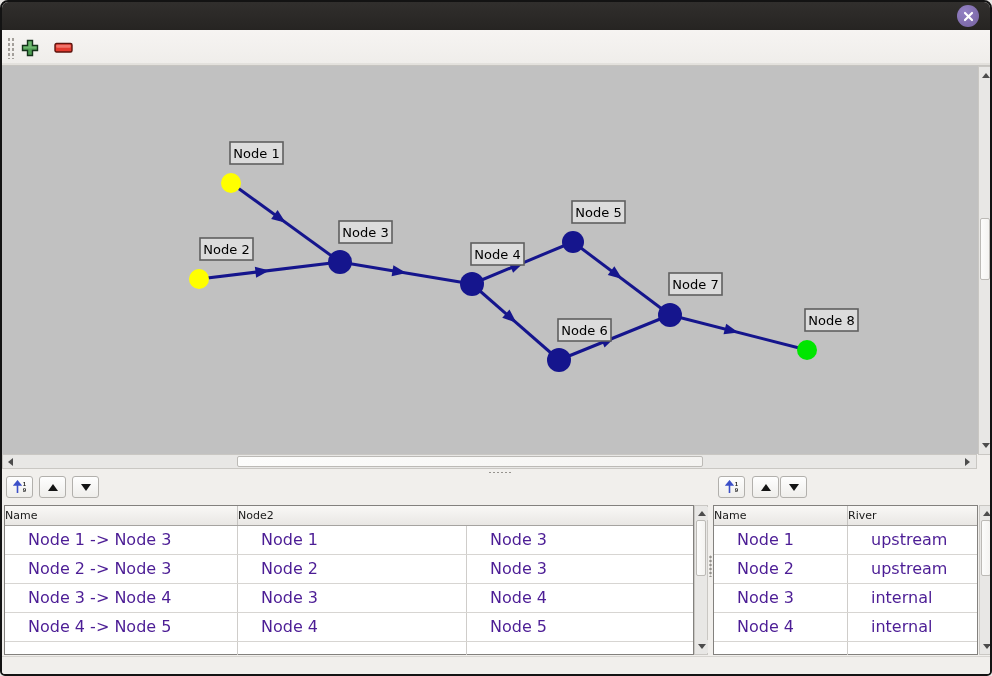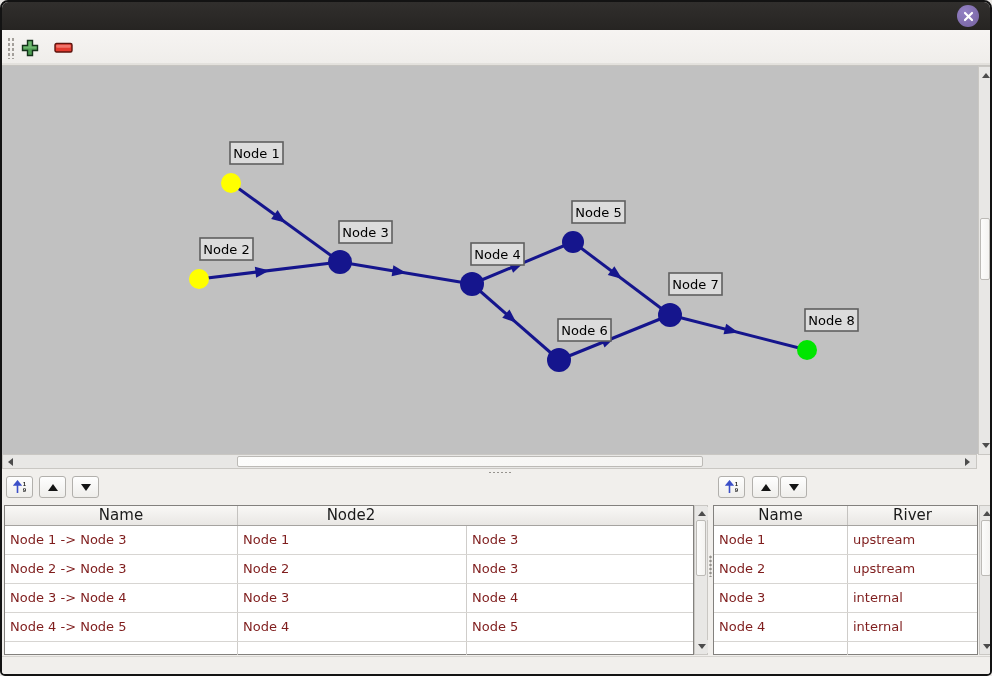--- a/index.html
+++ b/index.html
@@ -44,24 +44,24 @@
   
   .mini-btn{position:absolute;width:27px;height:22px;border:1px solid #b2b0ac;border-radius:3px;background:linear-gradient(#fefefe,#efeeeb);display:flex;align-items:center;justify-content:center;cursor:pointer;padding:0;}
   .mini-tri-up{width:0;height:0;border-left:5px solid transparent;border-right:5px solid transparent;border-bottom:7px solid #141414;}
   .mini-tri-down{width:0;height:0;border-left:5px solid transparent;border-right:5px solid transparent;border-top:7px solid #141414;}
   .sort-ic{display:flex;align-items:center;gap:1px;}
   .sort-digits{display:flex;flex-direction:column;font-size:6px;line-height:6px;color:#222;font-weight:bold;}
 
   
   .dtable{position:absolute;background:#fff;border:1px solid #83817e;}
   .dt-header{display:flex;height:20px;background:linear-gradient(#f9f8f6,#e9e7e4);border-bottom:1px solid #a5a3a0;}
-  .dt-header .hcell{font-size:15px;color:#1a1a1a;text-align:center;line-height:19px;border-right:1px solid #c4c2bf;overflow:hidden;}
+  .dt-header .hcell{font-size:11px;color:#1a1a1a;text-align:left;line-height:19px;border-right:1px solid #c4c2bf;overflow:hidden;}
   .dt-header .hcell:last-child{border-right:none;}
   .dt-row{display:flex;height:29px;border-bottom:1px solid #d7d5d2;}
-  .dt-row .cell{font-size:13px;color:#7f1d1d;line-height:28px;padding-left:5px;border-right:1px solid #cfcdca;white-space:nowrap;overflow:hidden;}
+  .dt-row .cell{font-size:16px;color:#4c1d95;line-height:28px;padding-left:23px;border-right:1px solid #cfcdca;white-space:nowrap;overflow:hidden;}
   .dt-row .cell:last-child{border-right:none;}
   .dt-sliver{display:flex;height:13px;}
   .dt-sliver .cell{border-right:1px solid #cfcdca;}
   .dt-sliver .cell:last-child{border-right:none;}
 
   .tbl-scroll{position:absolute;width:14px;height:150px;}
 
   
   .bottom-strip{position:absolute;left:0;top:654px;width:992px;height:22px;background:#f1efec;border-top:1px solid #d6d4d0;}
   .resize-grip{position:absolute;right:6px;bottom:5px;width:2px;height:2px;background:transparent;box-shadow:8px 0 0 #98958f,8px 4px 0 #98958f,8px 8px 0 #98958f,4px 4px 0 #98958f,4px 8px 0 #98958f,0 8px 0 #98958f;}

